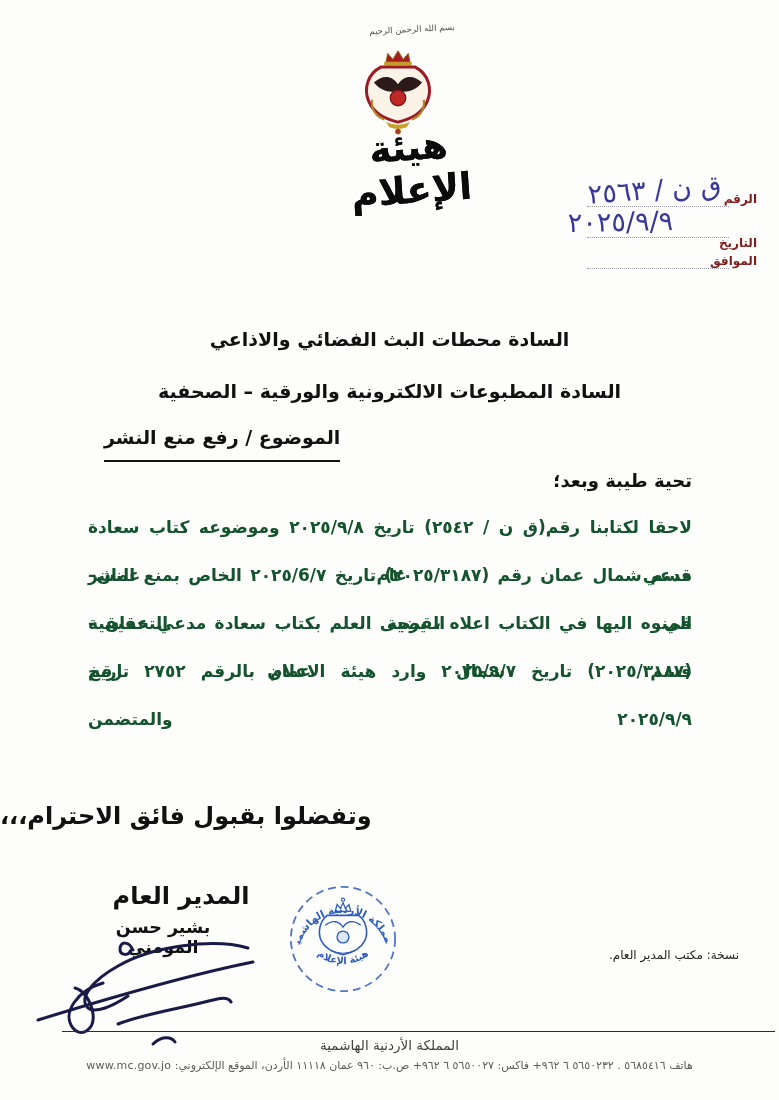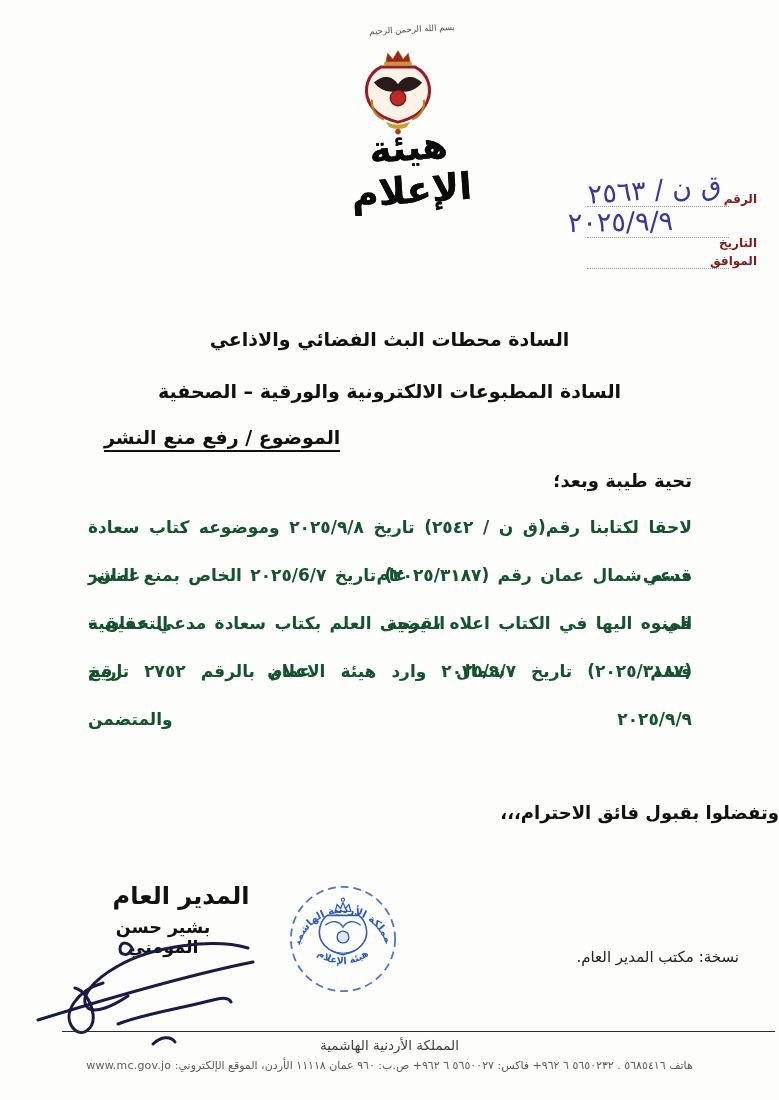--- a/index.html
+++ b/index.html
@@ -18,34 +18,34 @@
   .ref-row{height:30px;}
   .r1{top:188px;right:22px;} .r2{top:232px;right:22px;} .r3{top:250px;right:22px;text-align:right;}
   .dotline{position:absolute;border-bottom:1.6px dotted #9a9aa6;width:142px;}
   .d1{top:206px;right:50px;} .d2{top:237px;right:50px;} .d3{top:268px;right:50px;}
   .hand{color:#38389b;font-weight:normal;white-space:nowrap;}
   .hw-num{left:572px;top:174px;width:165px;font-size:27px;text-align:center;transform:rotate(-4deg);letter-spacing:1px;}
   .hw-date{left:533px;top:206px;width:175px;font-size:27px;text-align:center;transform:rotate(-1deg);letter-spacing:1px;}
   
   .recip{left:0;width:100%;text-align:center;font-size:19px;font-weight:bold;direction:rtl;}
   .rc1{top:328px;text-align:center;} .rc2{top:360px;margin-top:20px;}
-  .subject{left:104px;top:426px;font-size:19px;font-weight:bold;direction:rtl;border-bottom:2.2px solid #111;padding-bottom:2px;}
+  .subject{left:104px;top:426px;font-size:19px;font-weight:bold;direction:rtl;border-bottom:2.2px solid #111;padding-bottom:12px;}
   .greeting{right:87px;top:470px;font-size:18px;font-weight:bold;direction:rtl;}
   
   .bodypara{left:88px;top:503px;width:604px;direction:rtl;}
   .bline{font-size:17px;font-weight:bold;line-height:48px;height:48px;color:#14532d;}
   .bjust{text-align:justify;text-align-last:justify;}
   .blast{text-align:right;}
-  .closing{left:0;top:802px;width:100%;text-align:right;font-size:18px;font-weight:bold;direction:rtl;}
+  .closing{left:0;top:802px;width:100%;text-align:left;font-size:24px;font-weight:bold;direction:rtl;}
   
   .sig-title{left:111px;top:882px;width:140px;text-align:center;font-size:24px;font-weight:bold;direction:rtl;}
   .sig-name{left:83px;top:917px;width:160px;text-align:center;font-size:17.5px;font-weight:bold;direction:rtl;}
   .sig-svg{left:33px;top:928px;width:235px;height:122px;}
   .stamp-svg{left:284px;top:880px;width:118px;height:118px;}
-  .copy-note{right:40px;top:948px;font-size:15px;color:#222;direction:rtl;}
+  .copy-note{right:40px;top:948px;font-size:12px;color:#222;direction:rtl;}
   
   .foot-rule{left:62px;top:1031px;width:713px;border-top:1.6px solid #2c2c2c;height:0;}
   .foot-kingdom{left:0;top:1037px;width:100%;text-align:center;font-size:13.5px;color:#3e3e3e;direction:rtl;}
   .foot-contact{left:0;top:1059px;width:100%;text-align:center;font-size:11px;color:#5b5b5b;direction:rtl;letter-spacing:.2px;}
 </style>
 </head>
 <body>
 
 <div class="page">
 

